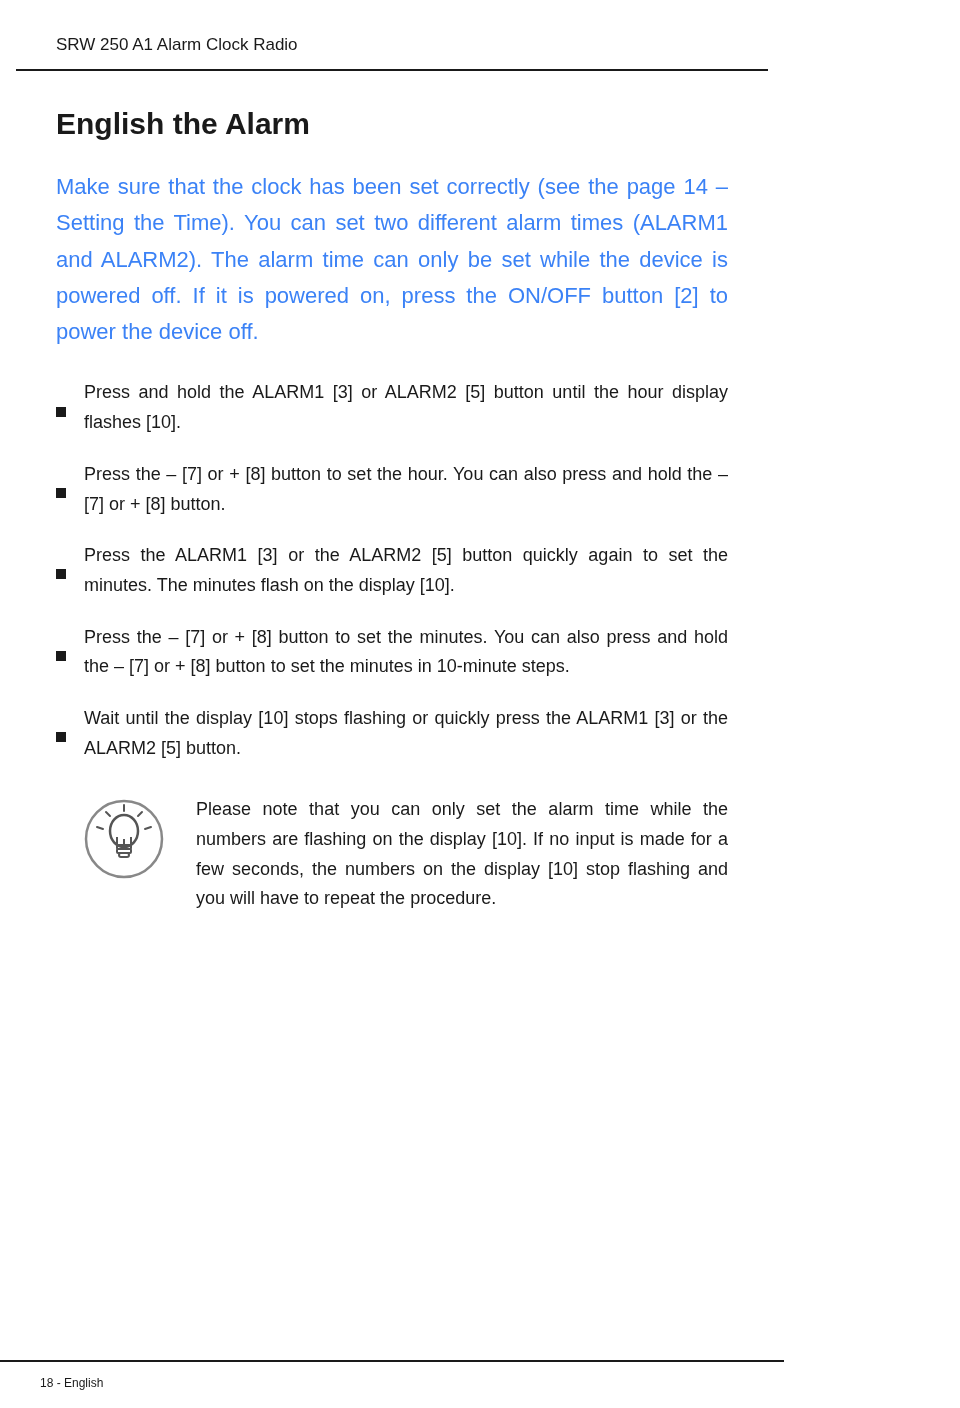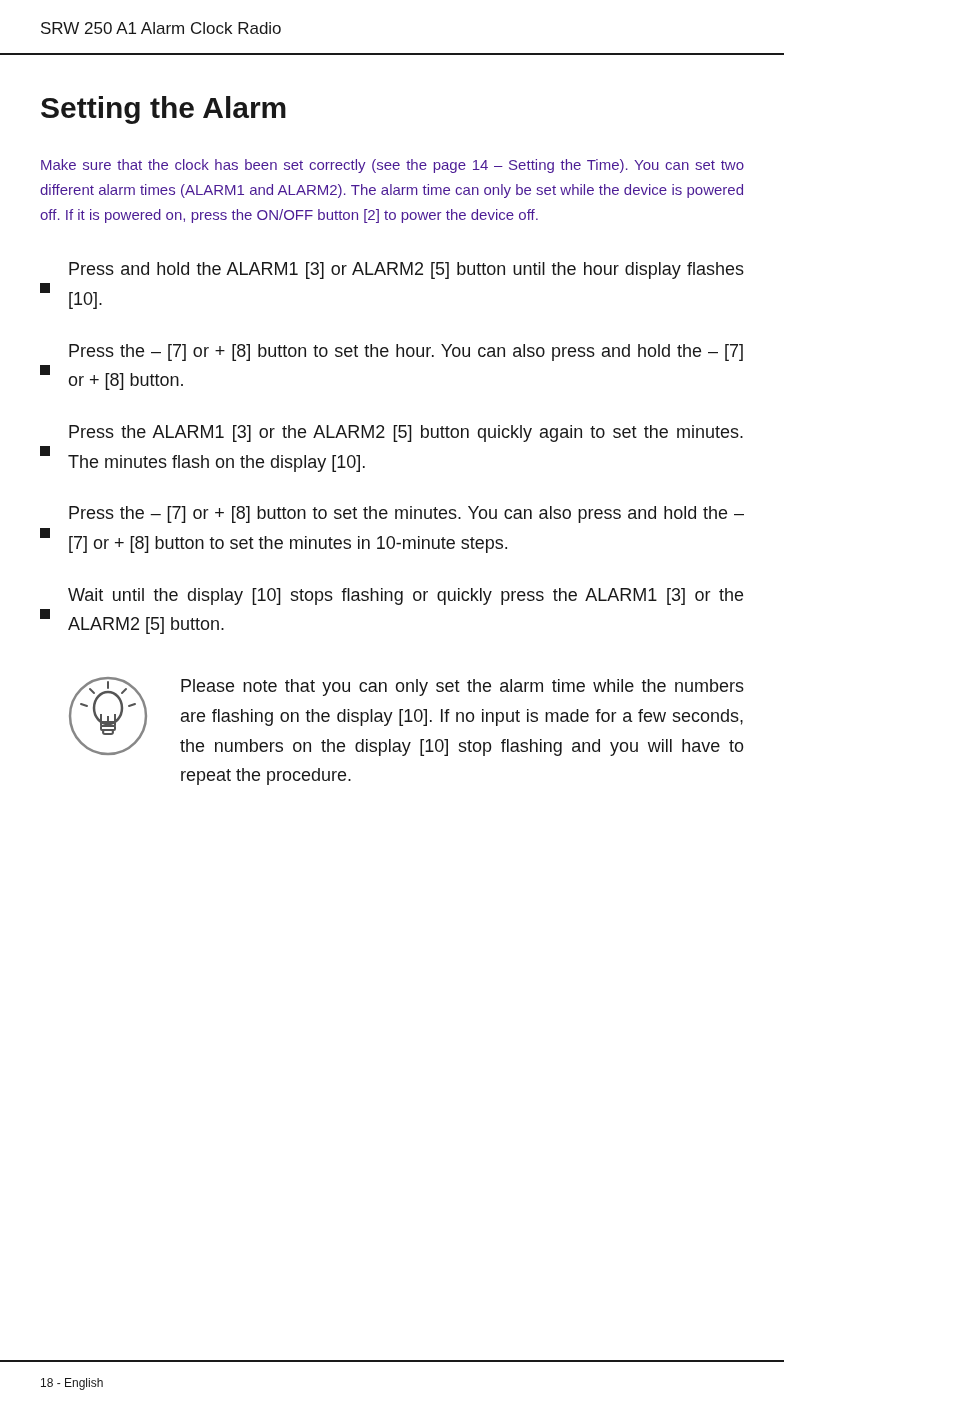--- a/index.html
+++ b/index.html
@@ -14,21 +14,21 @@
       background: #ffffff;
       font-family: Arial, sans-serif;
       font-size: 18px;
       color: #1a1a1a;
       position: relative;
     }
 
     .page-container {
       width: 784px;
       min-height: 1408px;
-      padding: 0;
+      padding: 16px;
       position: relative;
     }
 
     .top-header {
       padding: 18px 40px 14px 40px;
       border-bottom: 2px solid #1a1a1a;
     }
 
     .top-header-text {
       font-size: 17px;
@@ -42,23 +42,23 @@
 
     .section-title {
       font-size: 30px;
       font-weight: bold;
       color: #1a1a1a;
       margin-bottom: 28px;
       font-family: Arial, sans-serif;
     }
 
     .intro-paragraph {
-      font-size: 15px;
+      font-size: 22px;
       line-height: 1.65;
-      color: #4c1d95;
+      color: #3b82f6;
       text-align: justify;
       margin-bottom: 28px;
       font-family: Arial, sans-serif;
     }
 
     .bullet-list {
       list-style: none;
       padding: 0;
       margin: 0 0 32px 0;
     }
@@ -133,21 +133,21 @@
 <body>
 
 <div class="page-container">
 
   <div class="top-header">
     <span class="top-header-text">SRW 250 A1 Alarm Clock Radio</span>
   </div>
 
   <div class="main-content">
 
-    <h1 class="section-title">Setting the Alarm</h1>
+    <h1 class="section-title">English the Alarm</h1>
 
     <p class="intro-paragraph">Make sure that the clock has been set correctly (see the page 14 – Setting the Time). You can set two different alarm times (ALARM1 and ALARM2). The alarm time can only be set while the device is powered off. If it is powered on, press the ON/OFF button [2] to power the device off.</p>
 
     <ul class="bullet-list">
 
       <li>
         <span class="bullet-square"></span>
         <span class="bullet-text">Press and hold the ALARM1 [3] or ALARM2 [5] button until the hour display flashes [10].</span>
       </li>
 

